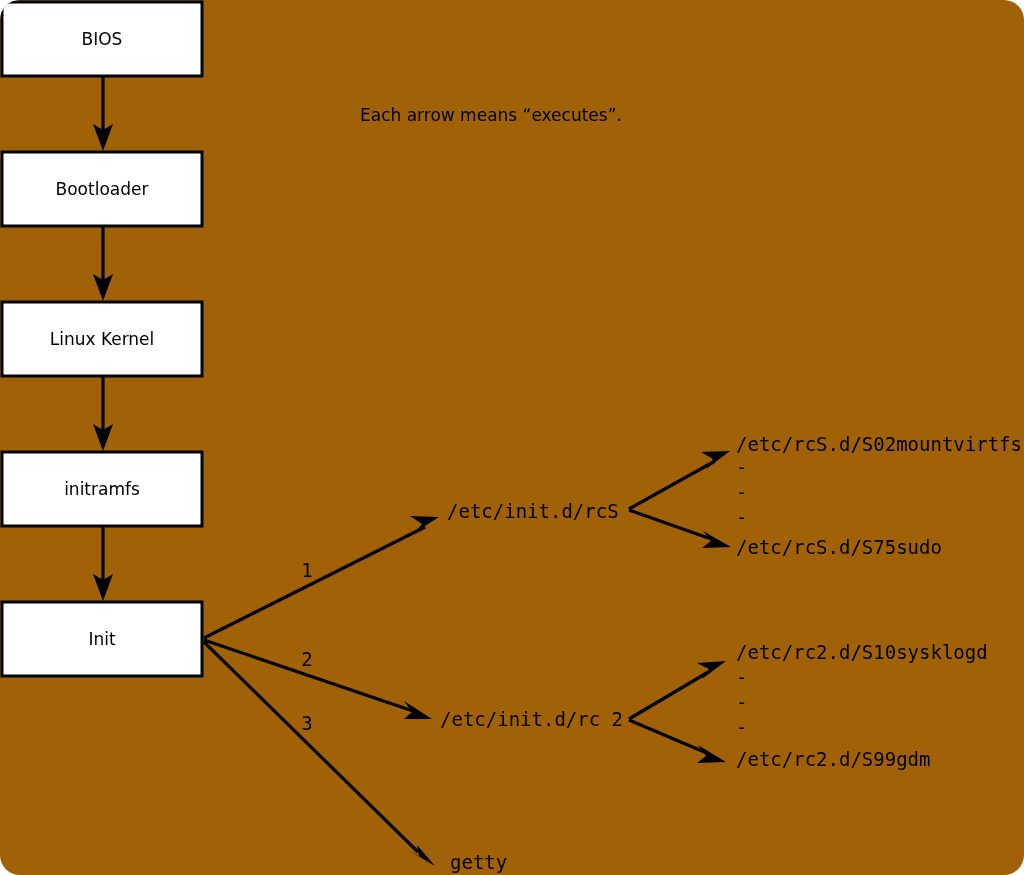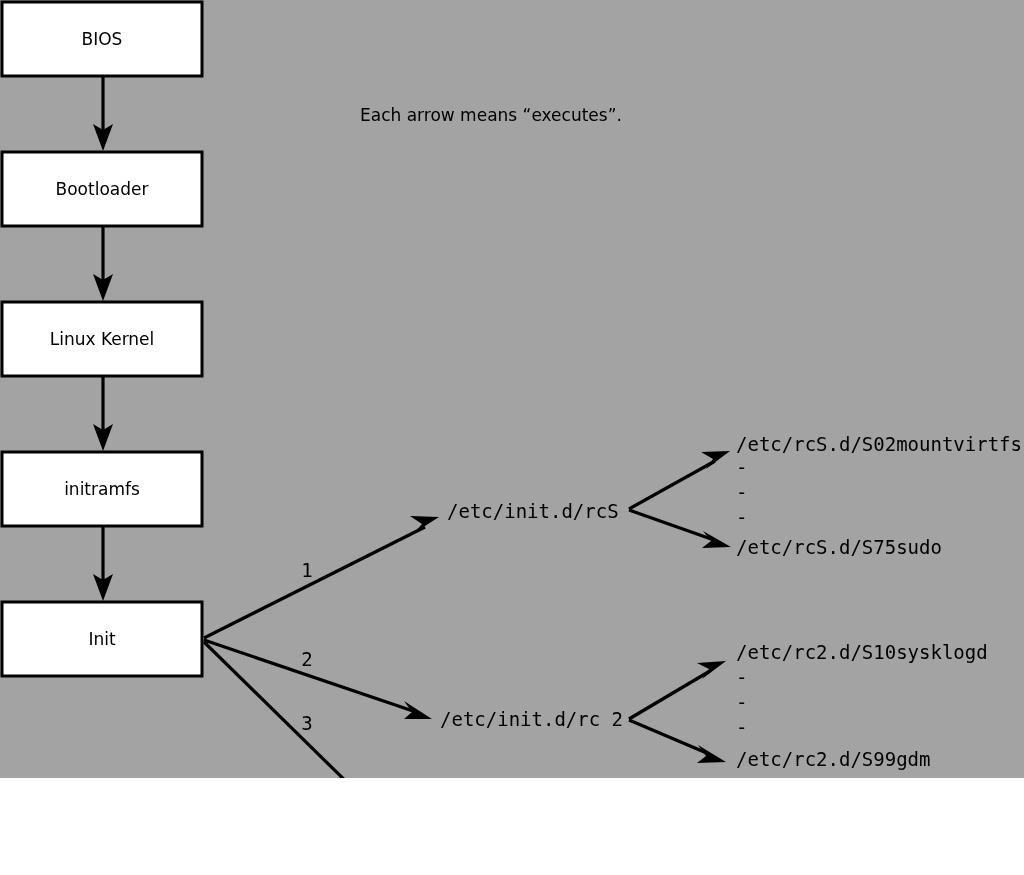--- a/index.html
+++ b/index.html
@@ -8,23 +8,24 @@
     padding: 0;
     background: #ffffff;
   }
   body {
     font-family: "Liberation Sans", sans-serif;
     color: #000000;
   }
   #canvas {
     position: relative;
     width: 1024px;
-    height: 778px;
-    background: #a3a3a3;
+    height: 875px;
+    background: #a16207;
     overflow: hidden;
+    border-radius: 20px;
   }
   #diagram-svg {
     position: absolute;
     left: 0;
     top: 0;
     width: 1024px;
     height: 875px;
   }
   .box-label {
     font-family: "DejaVu Sans", "Liberation Sans", sans-serif;

